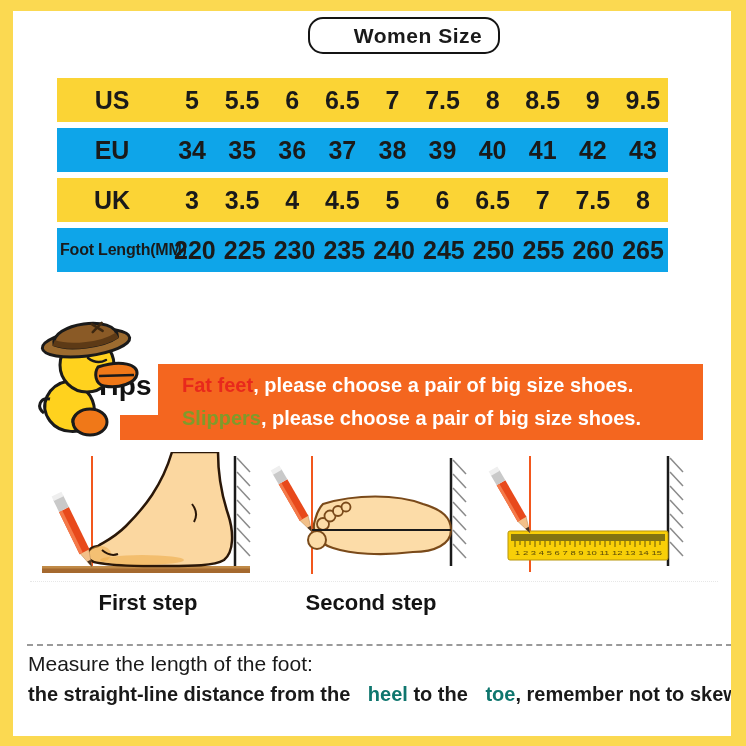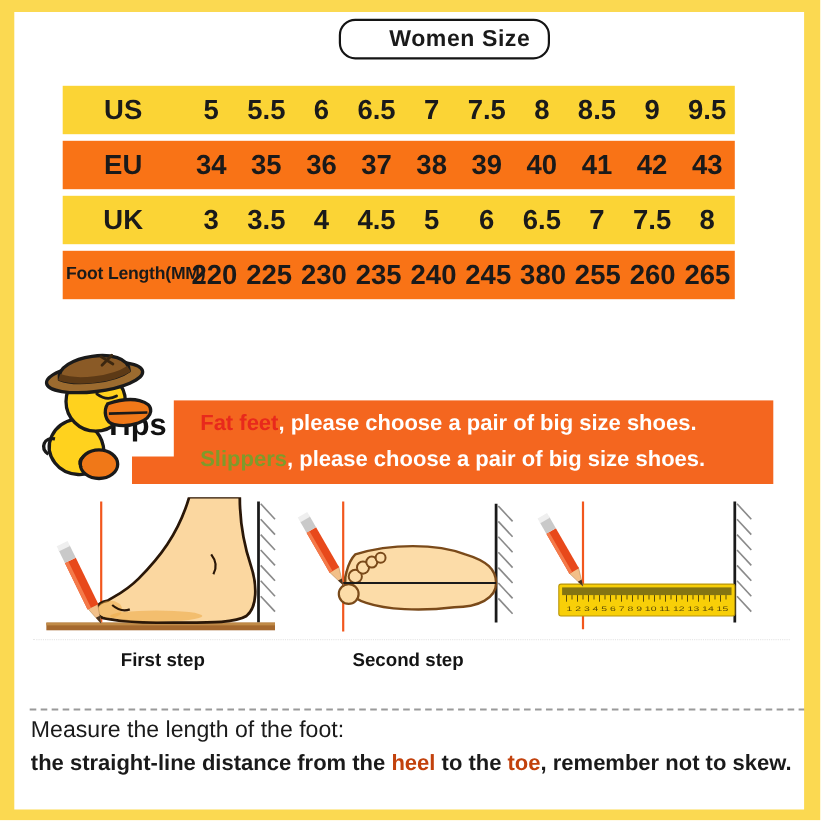--- a/index.html
+++ b/index.html
@@ -17,21 +17,21 @@
     position:absolute;left:308px;top:17px;width:160px;height:33px;
     border:2px solid #141414;border-radius:15px;background:#fff;
     display:flex;align-items:center;justify-content:center;
     font-size:21px;font-weight:700;letter-spacing:.5px;z-index:5;padding-left:28px;
   }
   
   .trow{
     position:absolute;left:57px;width:611px;height:44px;display:flex;align-items:center;
   }
   .row-a{background:#fbd435;}
-  .row-b{background:#f97316;}
+  .row-b{background:#0ea5e9;}
   .tlabel{
     width:110px;flex:0 0 110px;text-align:center;font-size:25px;font-weight:700;white-space:nowrap;
   }
   .tlabel.small{font-size:16px;letter-spacing:-.2px;text-align:left;padding-left:3px;}
   .tcell{flex:1 1 0;text-align:center;font-size:25px;font-weight:700;}
   
   .tips-orange{
     position:absolute;left:120px;top:348px;width:583px;height:76px;background:#f4661f;z-index:1;margin-top:16px;
   }
   .tips-text{position:absolute;left:62px;top:5px;font-size:20px;font-weight:700;line-height:33px;color:#ffffff;white-space:nowrap;}
@@ -42,33 +42,33 @@
     display:flex;align-items:center;justify-content:center;
     font-size:28px;font-weight:700;color:#111;
   }
   .duck{position:absolute;left:24px;top:303px;width:132px;height:140px;z-index:3;}
   
   .step-svg{position:absolute;}
   .svg1{left:42px;top:452px;width:212px;height:128px;}
   .svg2{left:265px;top:452px;width:212px;height:128px;}
   .svg3{left:482px;top:450px;width:240px;height:132px;}
   .step-label{
-    position:absolute;top:590px;text-align:center;font-size:17px;font-weight:700;color:#141414;
+    position:absolute;top:590px;text-align:center;font-size:22px;font-weight:700;color:#141414;
   }
   .lbl1{left:42px;width:212px;}
   .lbl2{left:265px;width:212px;}
   .lbl3{left:482px;width:240px;}
   .steps-underline{
     position:absolute;left:30px;top:581px;width:688px;border-top:1px dotted #dddddd;opacity:.7;
   }
   
   .dashline{position:absolute;left:27px;top:644px;width:705px;border-top:2px dashed #9a9a9a;}
   .footer-l1{position:absolute;left:28px;top:652px;font-size:21px;font-weight:400;white-space:nowrap;}
   .footer-l2{position:absolute;left:28px;top:683px;font-size:20px;font-weight:600;white-space:nowrap;}
-  .red{color:#c2410c;}
+  .red{color:#0f766e;margin-left:12px;}
 </style>
 </head>
 <body>
 
 <div class="page">
 
   <div class="frame"></div>
 
   <div class="title-box">Women Size</div>
 
@@ -115,21 +115,21 @@
   </div>
 
   <div class="trow row-b" style="top:228px">
     <div class="tlabel small">Foot Length(MM)</div>
     <div class="tcell">220</div>
     <div class="tcell">225</div>
     <div class="tcell">230</div>
     <div class="tcell">235</div>
     <div class="tcell">240</div>
     <div class="tcell">245</div>
-    <div class="tcell">380</div>
+    <div class="tcell">250</div>
     <div class="tcell">255</div>
     <div class="tcell">260</div>
     <div class="tcell">265</div>
   </div>
 
   <div class="tips-orange">
     <div class="tips-text">
       <div><span class="hl-red">Fat feet</span><span>, please choose a pair of big size shoes.</span></div>
       <div><span class="hl-green">Slippers</span><span>, please choose a pair of big size shoes.</span></div>
     </div>

